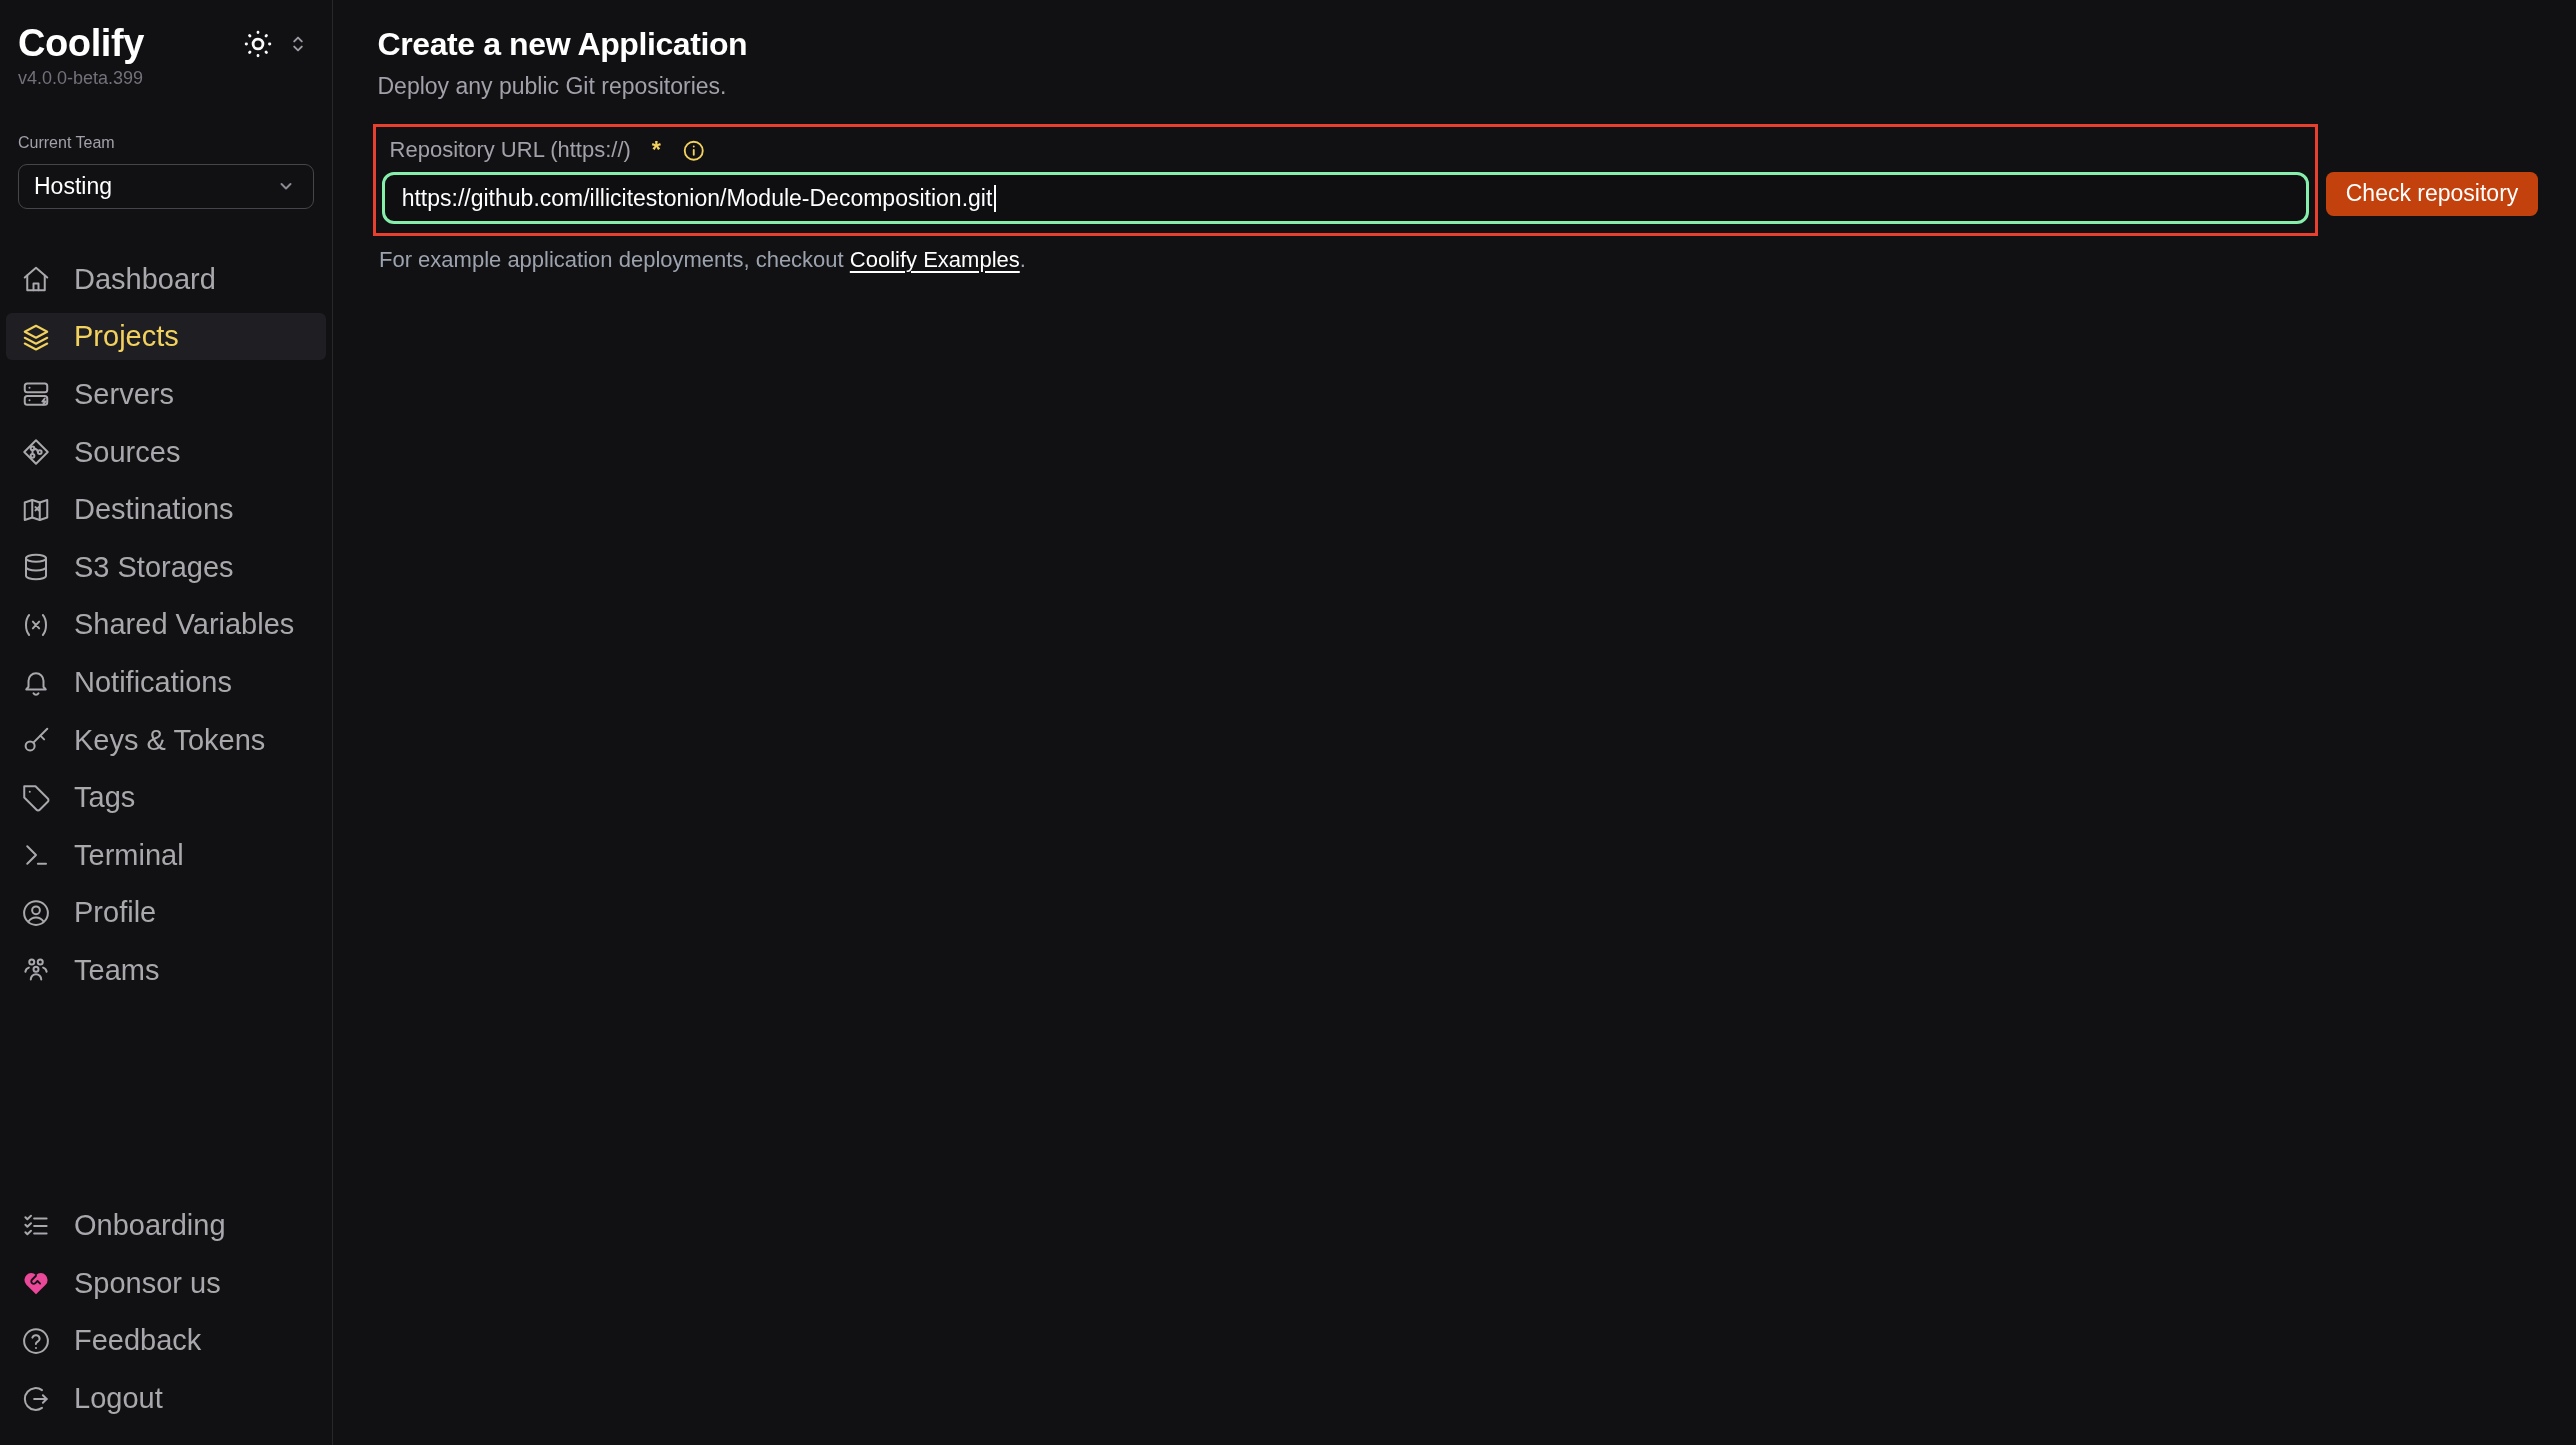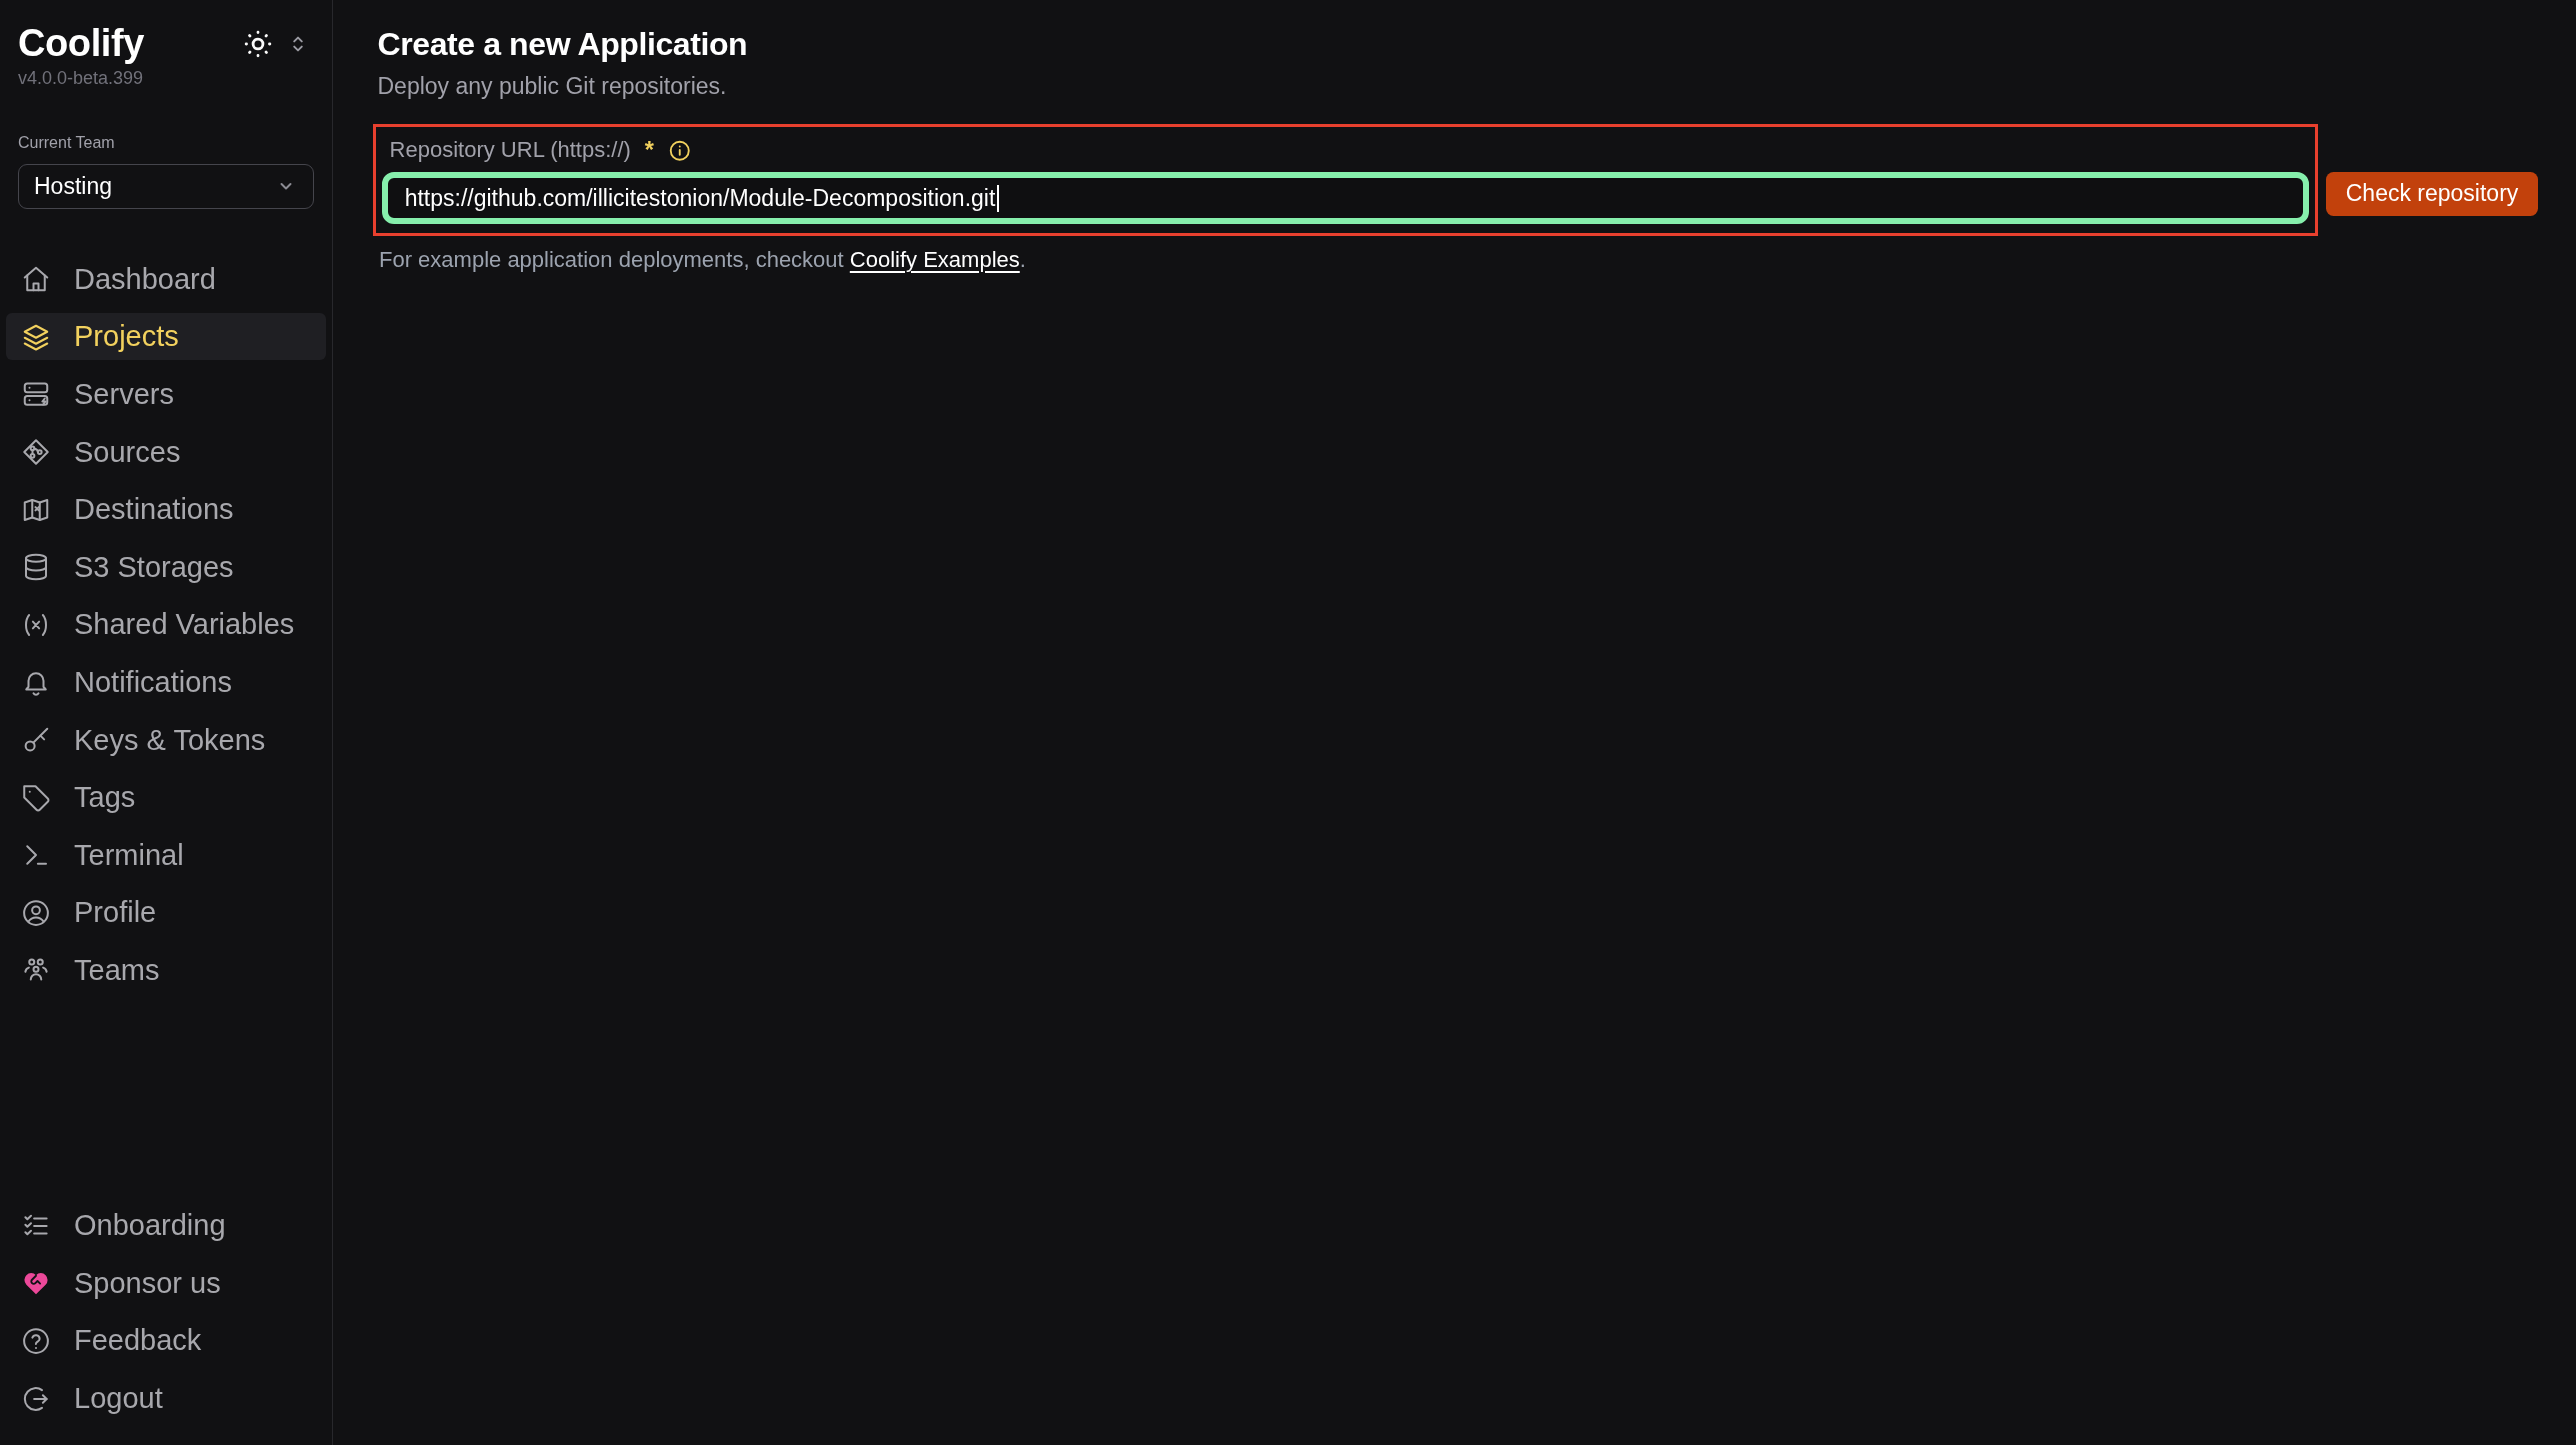--- a/index.html
+++ b/index.html
@@ -51,27 +51,27 @@
     position:absolute;left:335px;top:0;right:0;bottom:0;
     padding:27px 38px 0 38px;
   }
   h1{margin:0 0 0 4.5px;font-size:32px;font-weight:700;color:#ffffff;letter-spacing:-0.4px;line-height:1.1;}
   .subtitle{margin:10.6px 0 0 4.5px;font-size:23px;color:#a1a1aa;}
   .form-row{display:flex;align-items:flex-start;margin-top:24px;}
   .red-box{
     flex:0 1 1962px;width:1962px;border:3px solid var(--red);
     padding:9px 6px 9px 6px;background:transparent;
   }
-  .field-label-row{display:flex;align-items:center;gap:14px;padding-left:7.6px;margin:1.5px 0 9px;}
+  .field-label-row{display:flex;align-items:center;gap:21px;padding-left:7.6px;margin:1.5px 0 9px;}
   .field-label{font-size:22px;color:#a1a1aa;}
   .star{color:var(--yellow);font-size:23.5px;font-weight:700;line-height:1;}
   .info{display:flex;cursor:pointer;color:var(--yellow);}
   .info svg{width:23.5px;height:23.5px;}
   .url-input{
-    height:52px;border:6px solid #86efac;border-radius:12px;background:#0f0f11;
+    height:52px;border:3px solid #86efac;border-radius:12px;background:#0f0f11;
     display:flex;align-items:center;padding:0 16.7px;font-size:23px;color:#ffffff;
     cursor:text;overflow:hidden;white-space:nowrap;
   }
   .caret{flex:none;width:2.3px;height:27px;background:#ffffff;margin-left:1.5px;animation:blink 1s steps(2,start) infinite;}
   @keyframes blink{50%{opacity:0;}}
   .check-btn{
     margin:48px 0 0 7.6px;height:44px;padding:0 19.7px;flex:none;
     background:#c2410c;border:0;border-radius:7.6px;color:#ffffff;font-size:23px;
     font-family:inherit;cursor:pointer;white-space:nowrap;
   }

